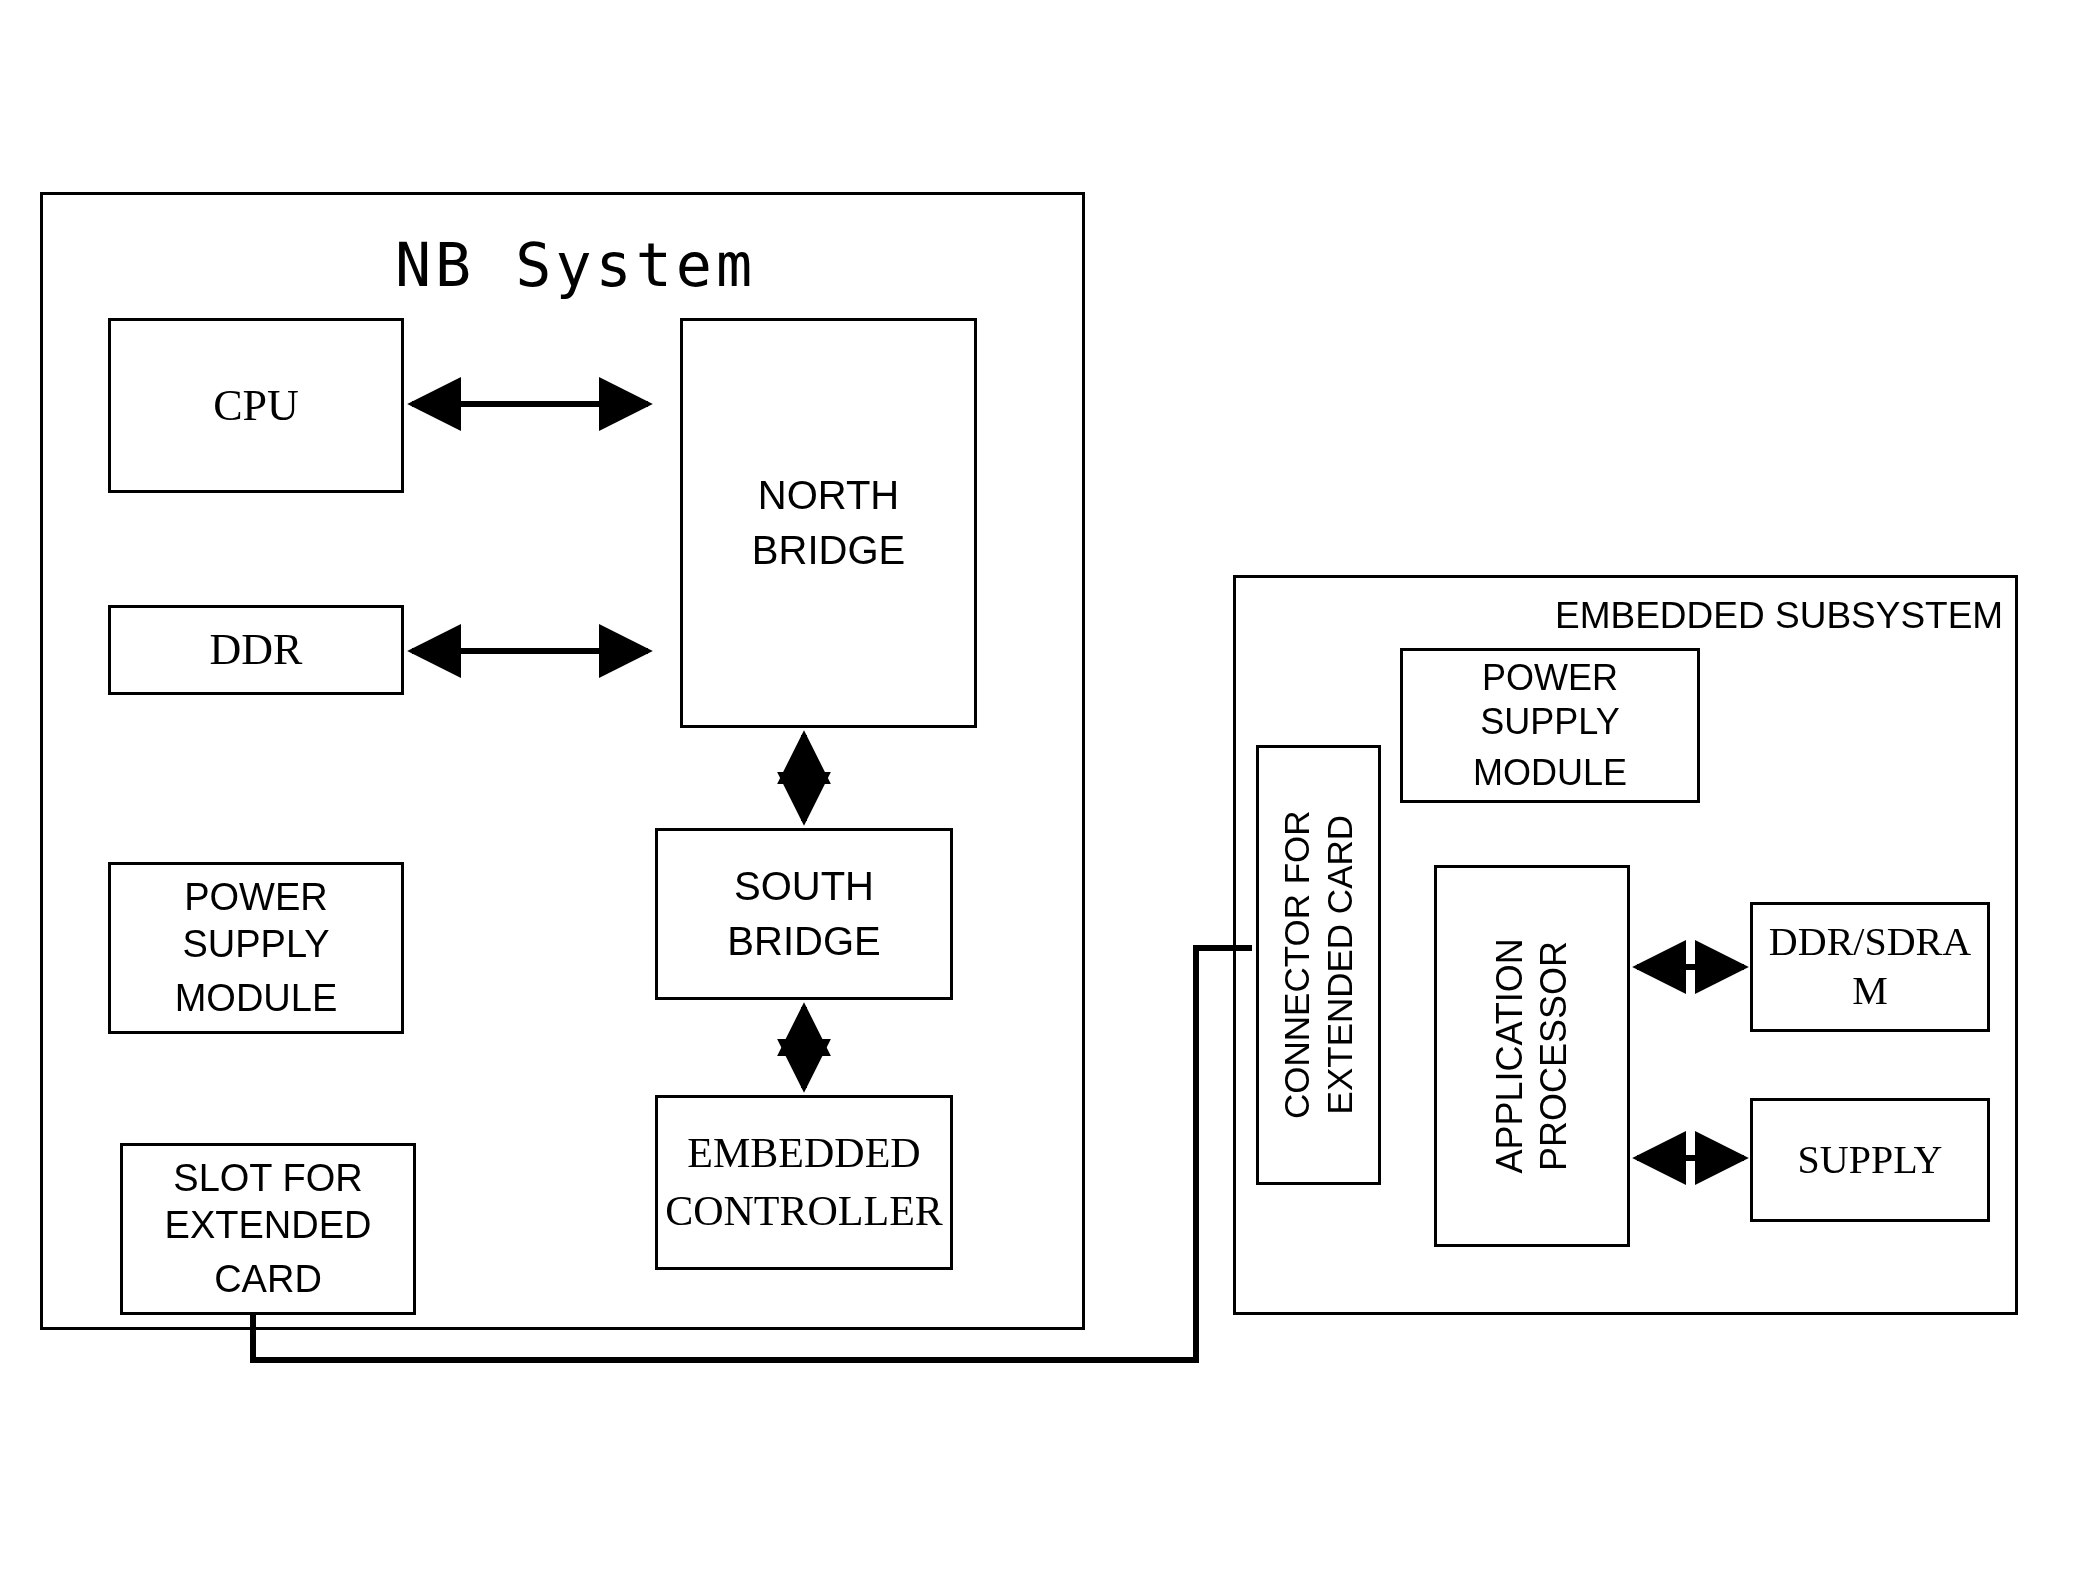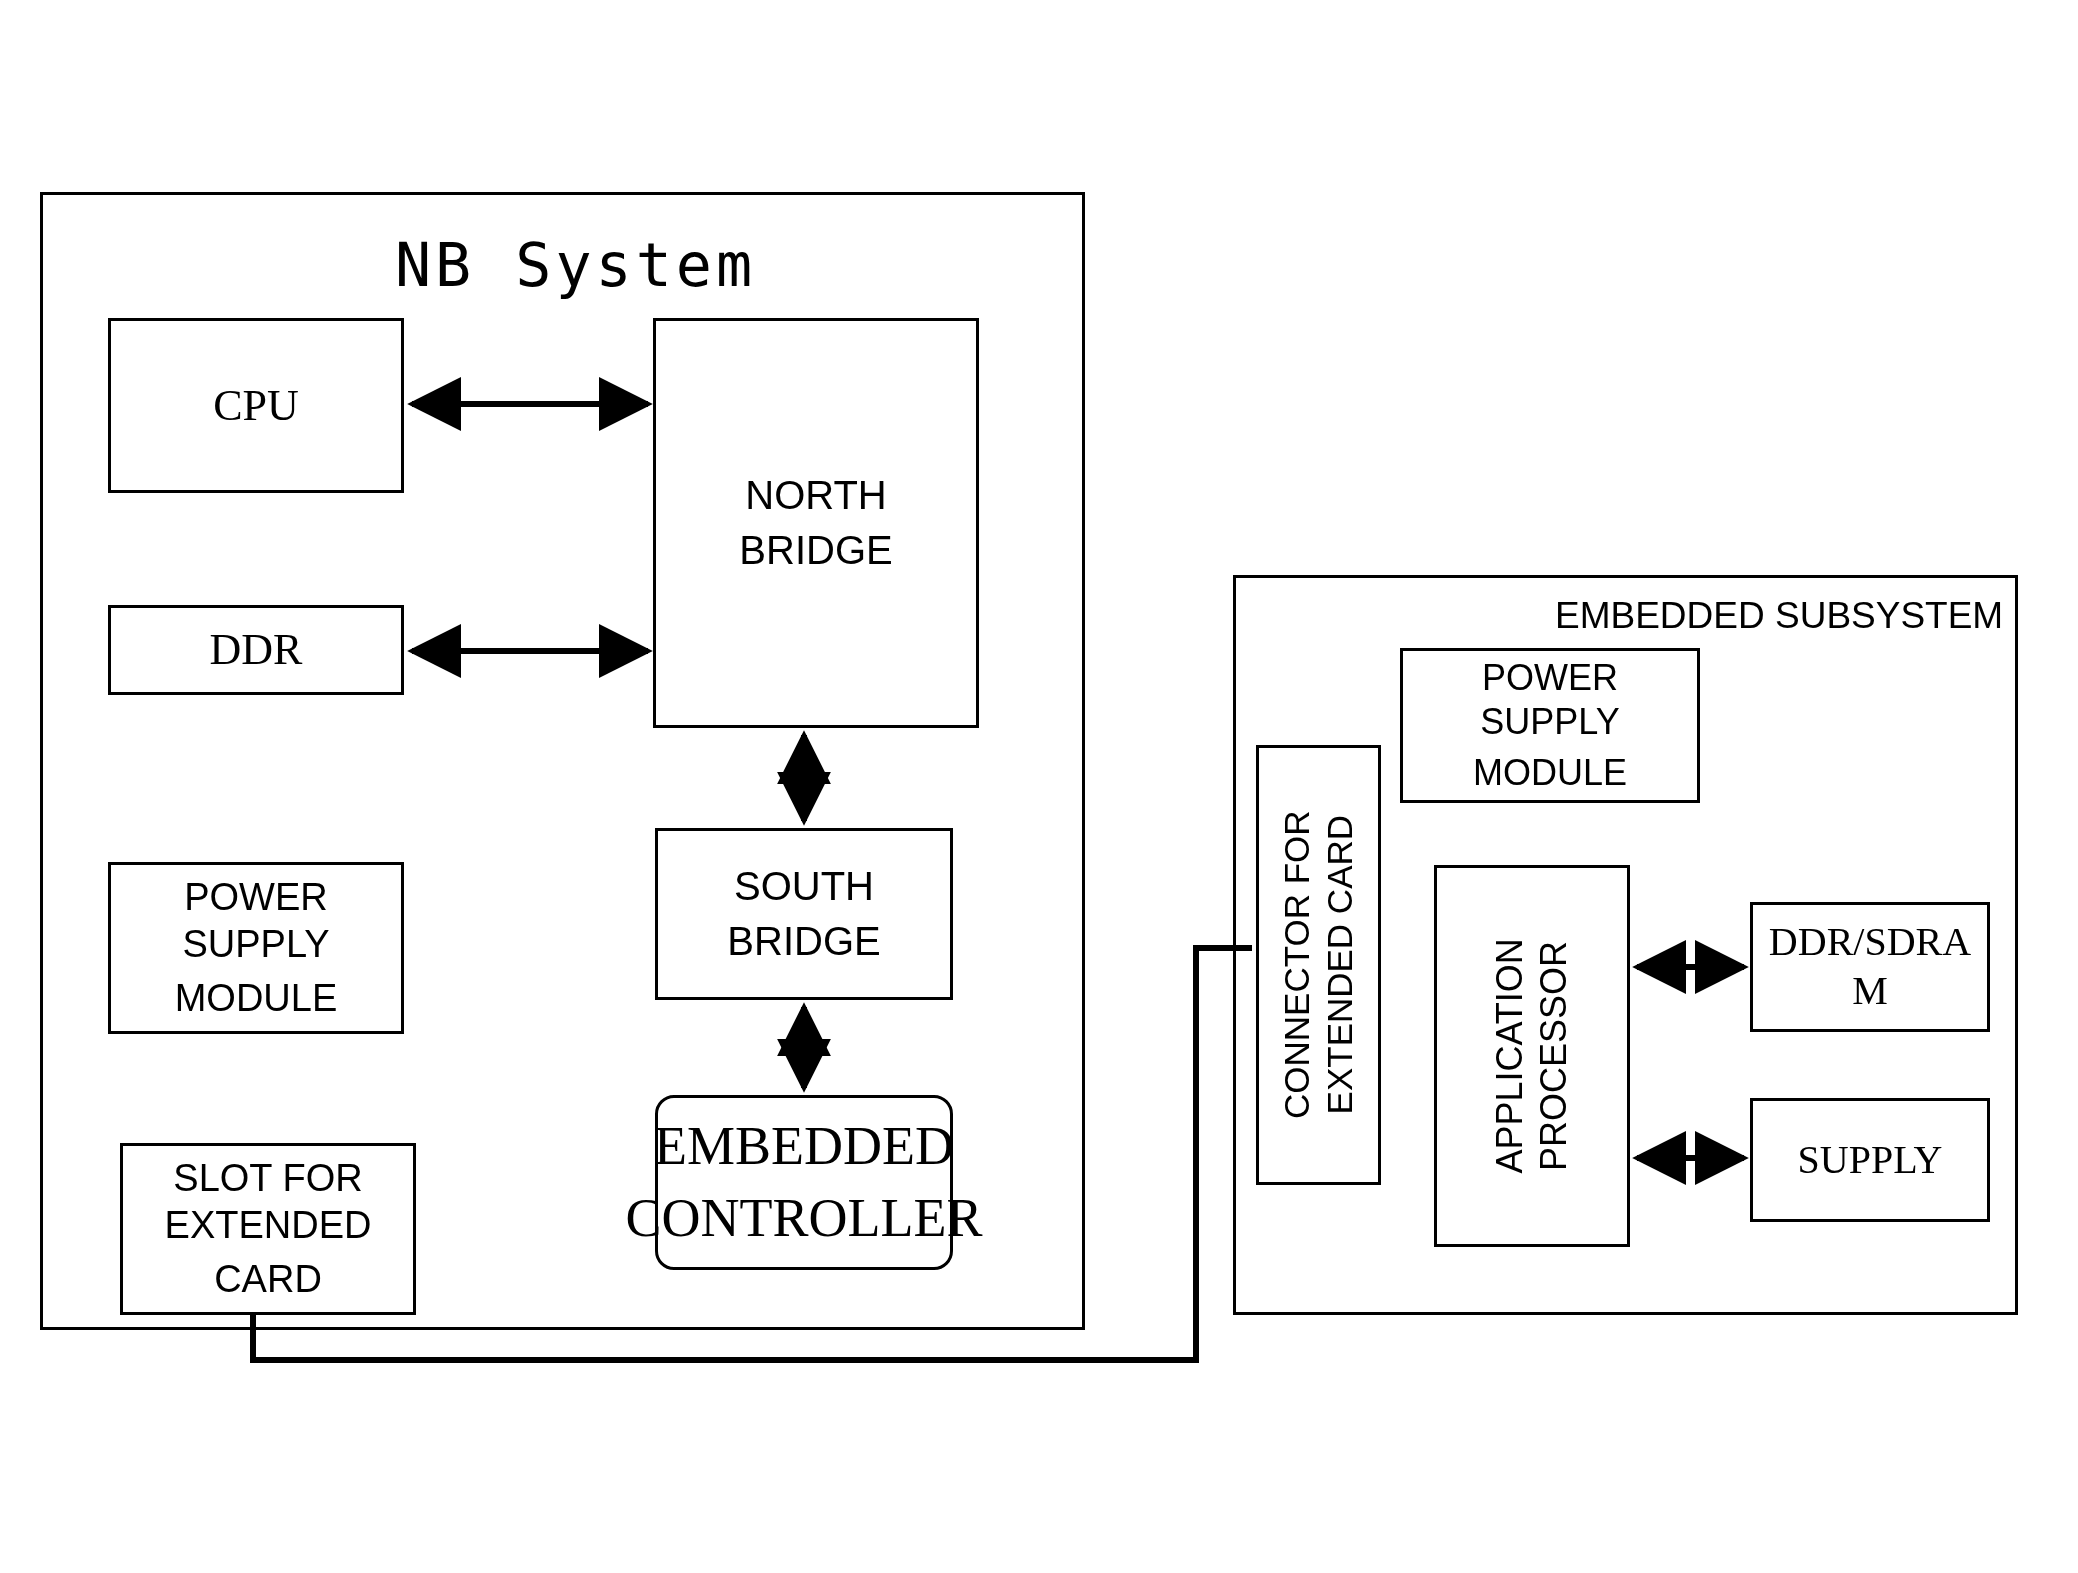--- a/index.html
+++ b/index.html
@@ -50,31 +50,31 @@
     <span class="lbl">SUPPLY</span>
     <span class="lbl" style="margin-top:8px;">MODULE</span>
   </div>
 
   <div class="box sans stack" style="left:108px;top:1143px;width:296px;height:172px;font-size:38px;margin-left:12px;">
     <span class="lbl">SLOT FOR</span>
     <span class="lbl">EXTENDED</span>
     <span class="lbl" style="margin-top:8px;">CARD</span>
   </div>
 
-  <div class="box sans stack" style="left:653px;top:318px;width:326px;height:410px;font-size:40px;">
+  <div class="box sans stack" style="left:680px;top:318px;width:297px;height:410px;font-size:40px;">
     <span class="lbl">NORTH</span>
     <span class="lbl" style="margin-top:6px;">BRIDGE</span>
   </div>
 
   <div class="box sans stack" style="left:655px;top:828px;width:298px;height:172px;font-size:40px;">
     <span class="lbl">SOUTH</span>
     <span class="lbl" style="margin-top:6px;">BRIDGE</span>
   </div>
 
-  <div class="box serif stack" style="left:655px;top:1095px;width:298px;height:175px;font-size:54px;border-radius:19px;">
+  <div class="box serif stack" style="left:655px;top:1095px;width:298px;height:175px;font-size:42px;">
     <span class="lbl">EMBEDDED</span>
     <span class="lbl" style="margin-top:6px;">CONTROLLER</span>
   </div>
 
   <div class="outer" style="left:1233px;top:575px;width:785px;height:740px;"></div>
 
   <div class="txt sans" style="left:1555px;top:595px;font-size:37px;">EMBEDDED SUBSYSTEM</div>
 
   <div class="vert" style="left:1256px;top:745px;width:125px;height:440px;">
     <div class="vrot sans" style="font-size:35px;">

